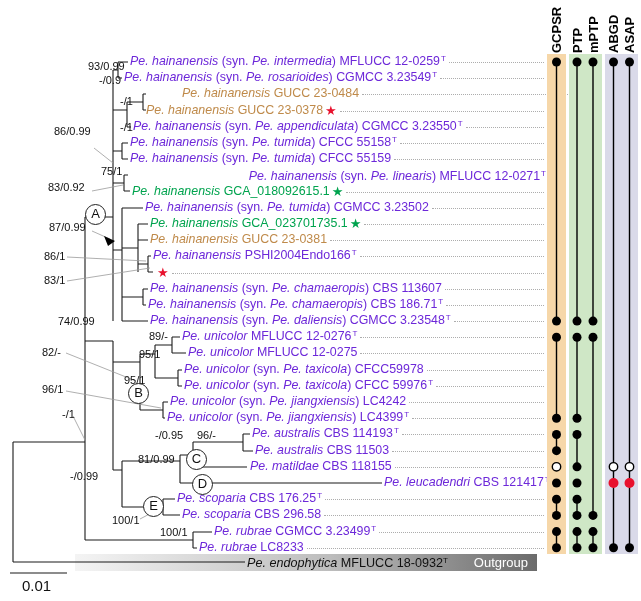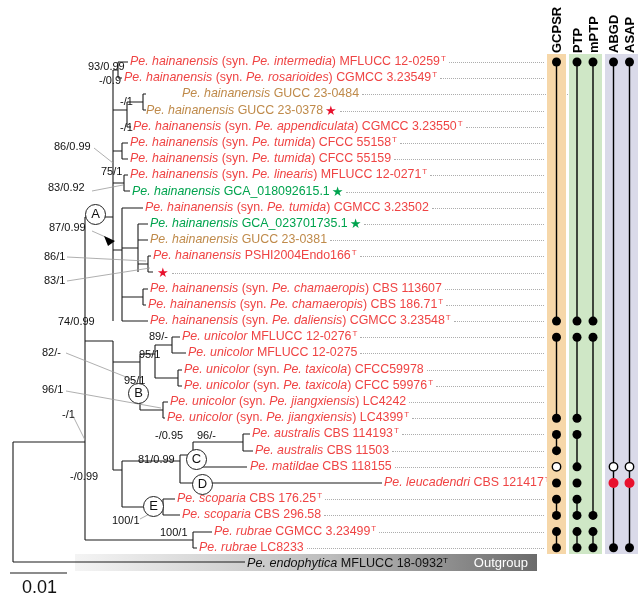--- a/index.html
+++ b/index.html
@@ -3,37 +3,37 @@
 <meta charset="utf-8">
 <style>
   html,body{margin:0;padding:0;background:#fff;}
   #fig{position:relative;width:641px;height:601px;background:#fff;overflow:hidden;
        font-family:"Liberation Sans",sans-serif;color:#111;}
   #branches{position:absolute;left:0;top:0;z-index:3;pointer-events:none;}
   .row{position:absolute;height:16px;display:flex;align-items:flex-end;z-index:2;white-space:nowrap;}
   .lbl{font-size:12.4px;line-height:15px;}
   .lbl i{font-style:italic;}
   .lbl sup{font-size:8px;vertical-align:4px;margin-left:1px;}
-  .c-black{color:#ef4444;}
+  .c-black{color:#6d28d9;}
   .c-orange{color:#bf8a4a;}
   .c-green{color:#00a34e;}
   .star{font-size:13px;line-height:14px;margin-left:2px;}
   .star.red{color:#e8112d;}
   .star.green{color:#00a34e;}
   .leader{flex:1;height:11px;border-bottom:1px dotted #adadad;margin:0 2px 6px 3px;}
   .support{position:absolute;font-size:11px;line-height:12px;z-index:4;color:#111;}
   .badge{position:absolute;width:19px;height:19px;border:1.3px solid #222;border-radius:50%;
          background:#fff;text-align:center;line-height:18px;font-size:13px;z-index:5;color:#111;}
   #outbar{position:absolute;left:75px;top:554px;width:462px;height:17px;z-index:1;
           background:linear-gradient(to right,#f4f4f4,#bdbdbd 55%,#6b6b6b);
           display:flex;align-items:center;}
   #outbar .og-taxon{font-size:12.6px;color:#111;margin-left:172px;white-space:nowrap;}
   #outbar .og-taxon sup{font-size:8px;vertical-align:4px;}
   #outbar .og-label{margin-left:auto;margin-right:9px;color:#fff;font-size:13px;}
-  #scalelabel{position:absolute;left:22px;top:577px;font-size:18px;z-index:4;}
+  #scalelabel{position:absolute;left:22px;top:577px;font-size:15px;z-index:4;}
 </style>
 </head>
 <body>
 
 <div id="fig">
 
   <div id="outbar">
     <span class="og-taxon" id="og-taxon"><i>Pe. endophytica</i> MFLUCC 18-0932<sup>T</sup></span>
     <span class="og-label">Outgroup</span>
   </div>
@@ -186,21 +186,21 @@
       <div class="leader"></div>
     </div>
     <div class="row" style="top: 133.968px; left: 130px; width: 416px;">
       <span class="lbl c-black"><i>Pe. hainanensis</i> (syn. <i>Pe. tumida</i>) CFCC 55158<sup>T</sup></span>
       <div class="leader"></div>
     </div>
     <div class="row" style="top: 150.161px; left: 130px; width: 416px;">
       <span class="lbl c-black"><i>Pe. hainanensis</i> (syn. <i>Pe. tumida</i>) CFCC 55159</span>
       <div class="leader"></div>
     </div>
-    <div class="row" style="top: 166.355px; left: 130px; width: 416px;">
+    <div class="row" style="top: 166.355px; left: 130px; width: 416px; flex-direction: column;">
       <span class="lbl c-black"><i>Pe. hainanensis</i> (syn. <i>Pe. linearis</i>) MFLUCC 12-0271<sup>T</sup></span>
       <div class="leader"></div>
     </div>
     <div class="row" style="top: 182.548px; left: 132px; width: 414px;">
       <span class="lbl c-green"><i>Pe. hainanensis</i> GCA_018092615.1</span>
       <span class="star green">★</span>
       <div class="leader"></div>
     </div>
     <div class="row" style="top: 198.742px; left: 145px; width: 401px;">
       <span class="lbl c-black"><i>Pe. hainanensis</i> (syn. <i>Pe. tumida</i>) CGMCC 3.23502</span>
@@ -288,21 +288,21 @@
       <div class="leader"></div>
     </div>
     <div class="row" style="top: 538.805px; left: 199px; width: 347px;">
       <span class="lbl c-black"><i>Pe. rubrae</i> LC8233</span>
       <div class="leader"></div>
     </div>
     <div class="support" style="left: 88px; top: 60px;">93/0.99</div>
     <div class="support" style="left: 99px; top: 74px;">-/0.9</div>
     <div class="support" style="left: 120px; top: 95px;">-/1</div>
     <div class="support" style="left: 120px; top: 121px;">-/1</div>
-    <div class="support" style="left: 54px; top: 140px;">86/0.99</div>
+    <div class="support" style="left: 54px; top: 125px;">86/0.99</div>
     <div class="support" style="left: 101px; top: 165px;">75/1</div>
     <div class="support" style="left: 48px; top: 181px;">83/0.92</div>
     <div class="support" style="left: 49px; top: 221px;">87/0.99</div>
     <div class="support" style="left: 44px; top: 250px;">86/1</div>
     <div class="support" style="left: 44px; top: 274px;">83/1</div>
     <div class="support" style="left: 58px; top: 315px;">74/0.99</div>
     <div class="support" style="left: 149px; top: 330px;">89/-</div>
     <div class="support" style="left: 139px; top: 348px;">95/1</div>
     <div class="support" style="left: 42px; top: 346px;">82/-</div>
     <div class="support" style="left: 124px; top: 374px;">95/1</div>

